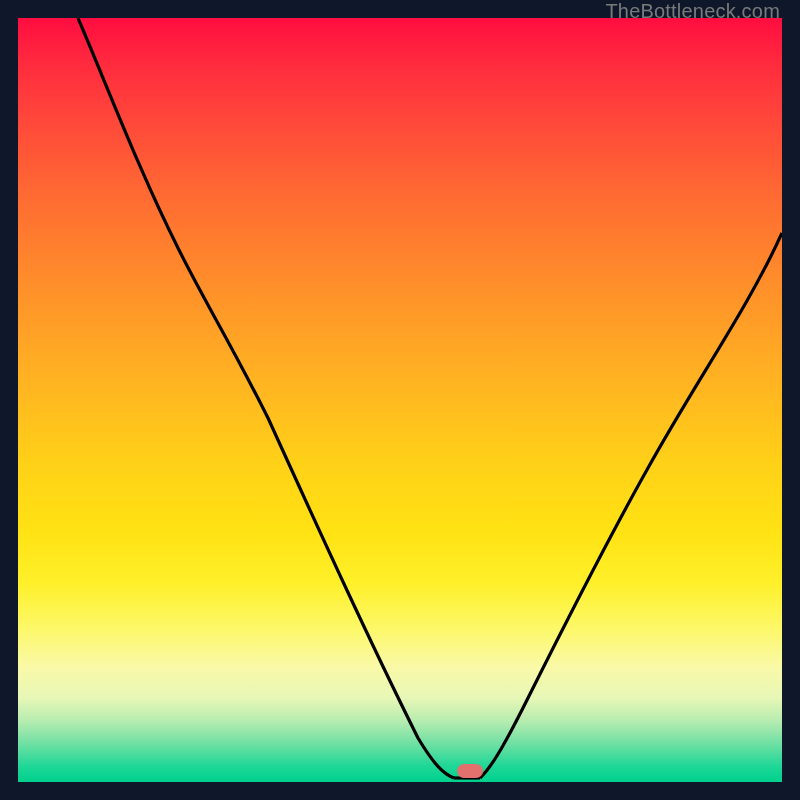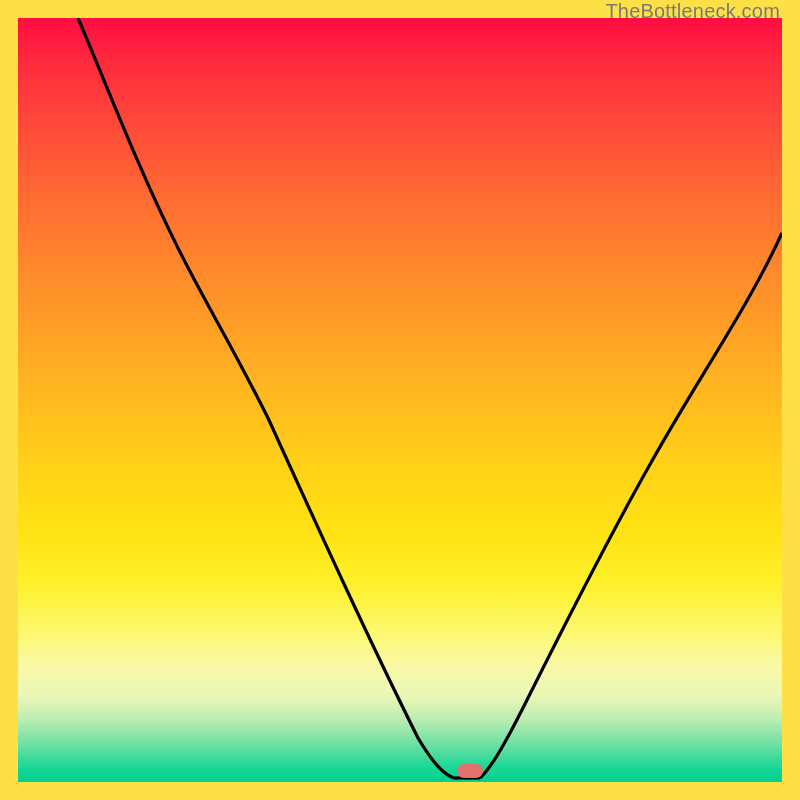--- a/index.html
+++ b/index.html
@@ -7,21 +7,21 @@
     padding: 0;
     width: 800px;
     height: 800px;
     background: #000;
     overflow: hidden;
   }
   .frame {
     position: relative;
     width: 800px;
     height: 800px;
-    background: #fde047;
+    background: #0f172a;
   }
   .plot-area {
     position: absolute;
     left: 18px;
     top: 18px;
     width: 764px;
     height: 764px;
     
     background: linear-gradient(to bottom,
       #ff0d40 0%,

